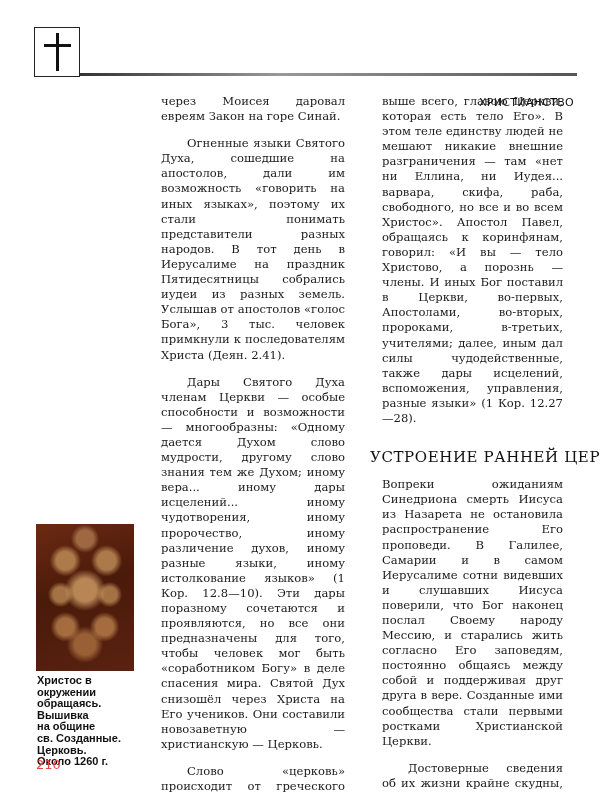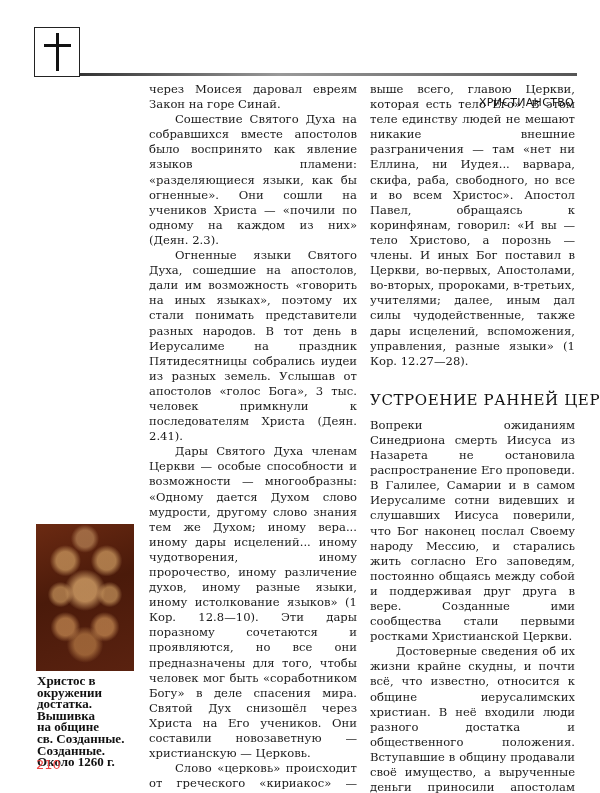--- a/index.html
+++ b/index.html
@@ -20,21 +20,21 @@
     .running-head {
       position: absolute; right: 26px; top: 56px;
       font-family: "DejaVu Sans", sans-serif; font-size: 11px; letter-spacing: 0.3px; color: #111; margin-top: 40px;
     }
     .column {
       position: absolute; top: 82px; font-size: 11.6px; line-height: 15.1px;
       text-align: justify; hyphens: manual;
     }
     .col-left { left: 149px; width: 208px; }
     .col-right { left: 370px; width: 205px; }
-    .column p { margin: 0; }
+    .column p { margin: 12px; }
     .column p.indent { text-indent: 26px; }
     .section-title {
       font-size: 15px; letter-spacing: 0.6px; margin: 24px 0 10px 0; text-align: left;
       font-family: "DejaVu Serif", serif; color: #111; white-space: nowrap;
     }
     .figure {
       position: absolute; left: 36px; top: 524px; width: 98px; height: 147px;
       background:
         radial-gradient(circle at 50% 45%, rgba(220,170,110,0.75) 0 12%, transparent 22%),
         radial-gradient(circle at 30% 25%, rgba(210,160,100,0.7) 0 7%, transparent 12%),
@@ -42,57 +42,56 @@
         radial-gradient(circle at 25% 48%, rgba(210,160,100,0.65) 0 7%, transparent 12%),
         radial-gradient(circle at 75% 48%, rgba(210,160,100,0.65) 0 7%, transparent 12%),
         radial-gradient(circle at 30% 70%, rgba(210,150,90,0.65) 0 7%, transparent 12%),
         radial-gradient(circle at 70% 70%, rgba(210,150,90,0.65) 0 7%, transparent 12%),
         radial-gradient(circle at 50% 82%, rgba(200,140,80,0.6) 0 8%, transparent 14%),
         radial-gradient(circle at 50% 10%, rgba(200,150,100,0.6) 0 6%, transparent 10%),
         linear-gradient(160deg, #6b2a12 0%, #4a1a0a 45%, #5a2210 100%);
     }
     .caption {
       position: absolute; left: 37px; top: 675px; width: 110px;
-      font-family: Liberation Serif, serif; font-size: 13px; font-weight: bold; line-height: 11.6px; color: #111;
+      font-family: Liberation Sans, sans-serif; font-size: 11px; font-weight: bold; line-height: 11.6px; color: #111;
     }
     .page-number {
       position: absolute; left: 36px; top: 757px;
       font-family: "DejaVu Sans", sans-serif; font-size: 13px; color: #ef4444;
     }
   </style>
 </head>
 <body>
 
 <div class="header-box">
   <div>
     <div class="cross-v"></div>
     <div class="cross-h"></div>
   </div>
 </div>
 <div class="header-rule"></div>
 <div class="running-head">ХРИСТИАНСТВО</div>
 
 <div class="column col-left">
   <p>через Моисея даровал евреям Закон на горе Синай.</p>
-  <p class="indent">Сошествие Святого Духа на собравшихся вместе апостолов было воспринято как явление языков пламени: «разделяющиеся языки, как бы огненные». Они сошли на учеников Христа — «почили по одному на каждом из них» (Деян. 2.3).</p>
   <p class="indent">Огненные языки Святого Духа, сошедшие на апостолов, дали им возможность «говорить на иных языках», поэтому их стали понимать представители разных народов. В тот день в Иерусалиме на праздник Пятидесятницы собрались иудеи из разных земель. Услышав от апостолов «голос Бога», 3 тыс. человек примкнули к последователям Христа (Деян. 2.41).</p>
   <p class="indent">Дары Святого Духа членам Церкви — особые способности и возможности — многообразны: «Одному дается Духом слово мудрости, другому слово знания тем же Духом; иному вера... иному дары исцелений... иному чудотворения, иному пророчество, иному различение духов, иному разные языки, иному истолкование языков» (1 Кор. 12.8—10). Эти дары поразному сочетаются и проявляются, но все они предназначены для того, чтобы человек мог быть «соработником Богу» в деле спасения мира. Святой Дух снизошёл через Христа на Его учеников. Они составили новозаветную — христианскую — Церковь.</p>
   <p class="indent">Слово «церковь» происходит от греческого «кириакос» — «дом Господень». Но в старославянском и русском текстах Священного Писания «церковь» соответствует греческому слову «экклесия» — «собрание (призванных)». Избранность ветхозаветного Израиля унаследовала Христианская Церковь — новозаветный Израиль, новый народ Божий, перешагнувший через расовые, национально-культурные и государственные границы. Глава Христианской Церкви — Сам Христос: Бог «все покорил под ноги Его и поставил Его</p>
 </div>
 
 <div class="column col-right">
   <p>выше всего, главою Церкви, которая есть тело Его». В этом теле единству людей не мешают никакие внешние разграничения — там «нет ни Еллина, ни Иудея... варвара, скифа, раба, свободного, но все и во всем Христос». Апостол Павел, обращаясь к коринфянам, говорил: «И вы — тело Христово, а порознь — члены. И иных Бог поставил в Церкви, во-первых, Апостолами, во-вторых, пророками, в-третьих, учителями; далее, иным дал силы чудодейственные, также дары исцелений, вспоможения, управления, разные языки» (1 Кор. 12.27—28).</p>
   <div class="section-title">УСТРОЕНИЕ РАННЕЙ ЦЕРКВИ</div>
   <p>Вопреки ожиданиям Синедриона смерть Иисуса из Назарета не остановила распространение Его проповеди. В Галилее, Самарии и в самом Иерусалиме сотни видевших и слушавших Иисуса поверили, что Бог наконец послал Своему народу Мессию, и старались жить согласно Его заповедям, постоянно общаясь между собой и поддерживая друг друга в вере. Созданные ими сообщества стали первыми ростками Христианской Церкви.</p>
   <p class="indent">Достоверные сведения об их жизни крайне скудны, и почти всё, что известно, относится к общине иерусалимских христиан. В неё входили люди разного достатка и общественного положения. Вступавшие в общину продавали своё имущество, а вырученные деньги приносили апостолам для пополнения общей казны и распределения между нуждающимися, «...и никто ничего из имения своего не называл своим, но все у них было общее... ибо все, которые владели землями или домами, продавая их, приносили цену проданного» (Деян. 4.32—34). Апостолы пользовались среди верующих непререкаемым авторитетом и «с великою силою свидетельствовали о воскресении Господа Иисуса Христа». Как самые близкие</p>
 </div>
 
 <div class="figure"></div>
 <div class="caption">
   <div>Христос в окружении</div>
-  <div>достатка. Вышивка</div>
+  <div>обращаясь. Вышивка</div>
   <div>на общине</div>
   <div>св. Созданные.</div>
-  <div>Созданные.</div>
+  <div>Церковь.</div>
   <div>Около 1260 г.</div>
 </div>
 
 <div class="page-number">210</div>
 
 </body></html>

